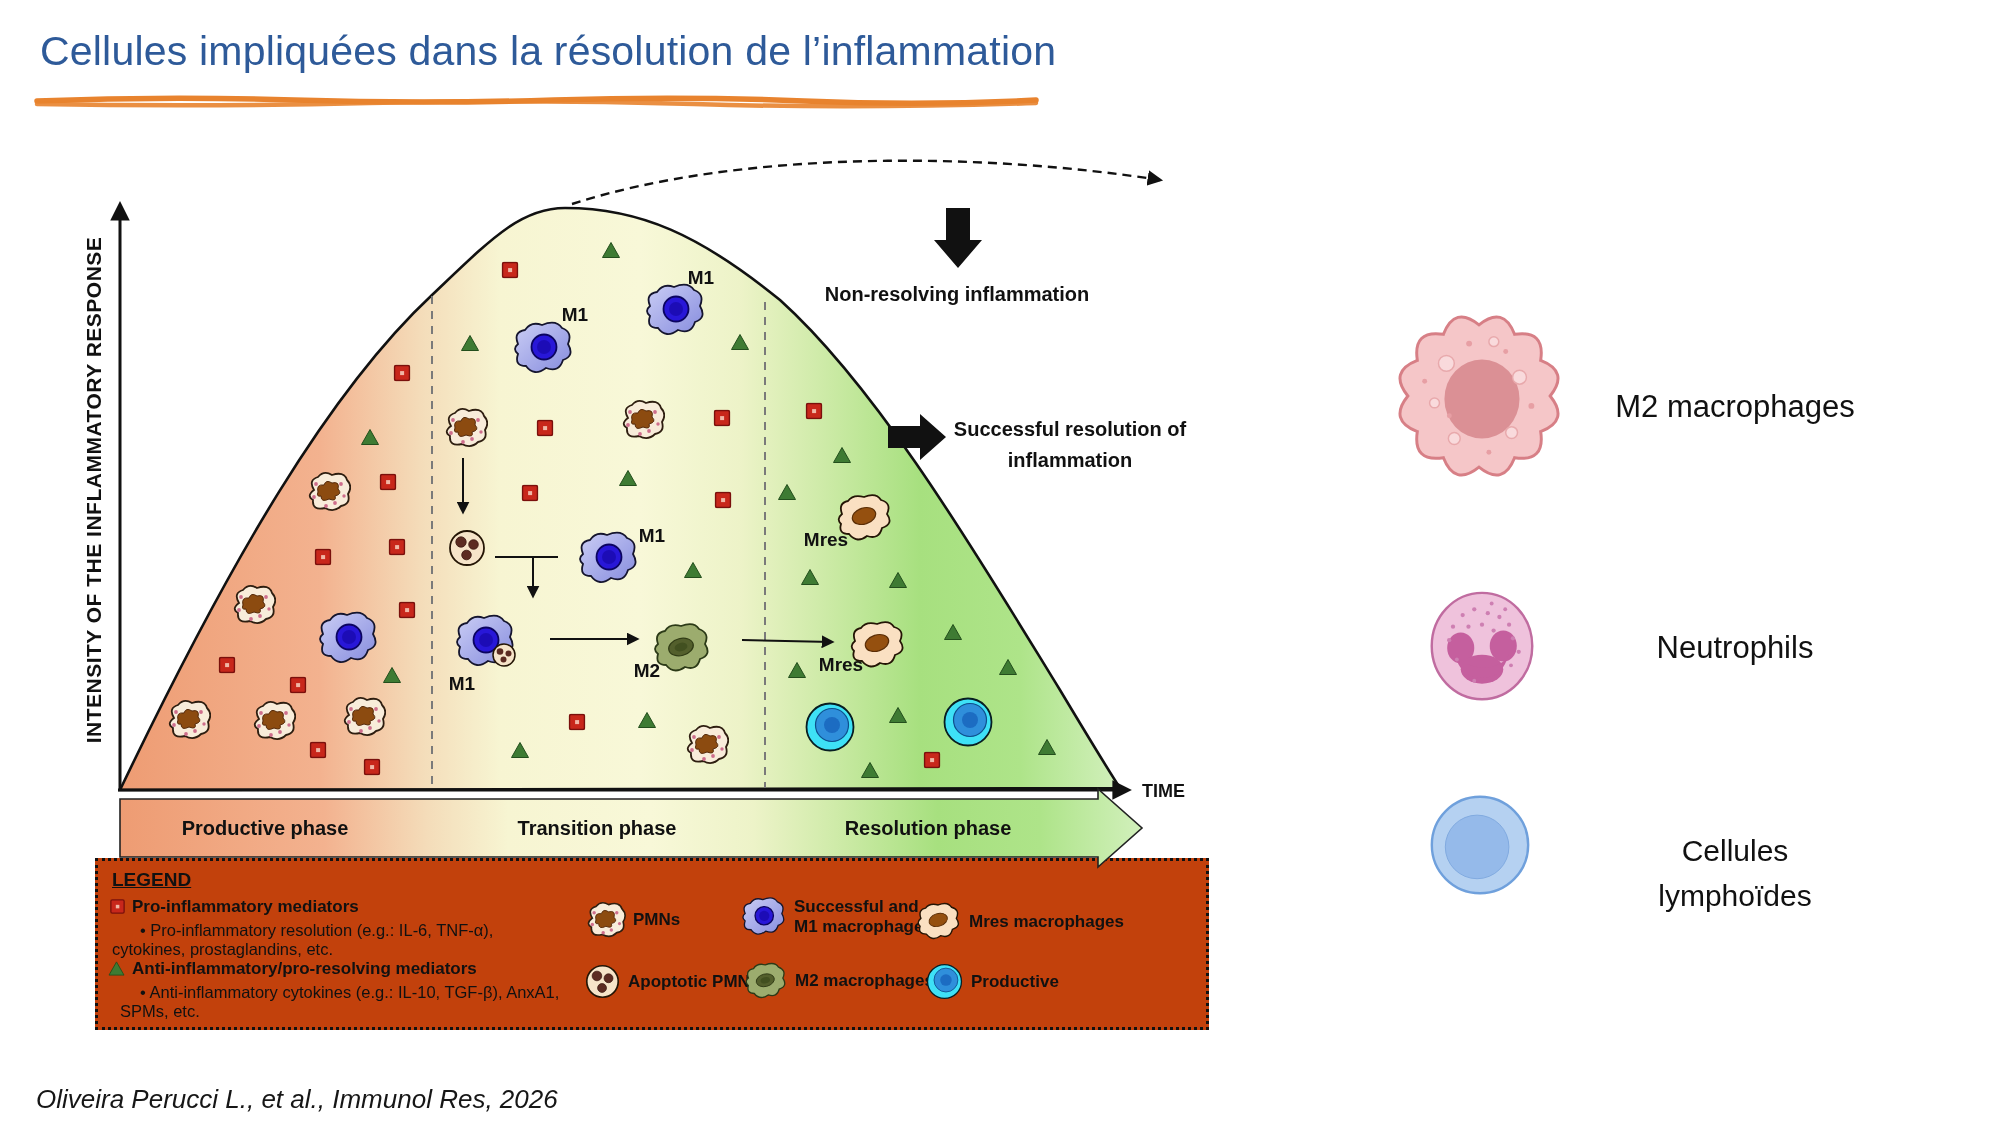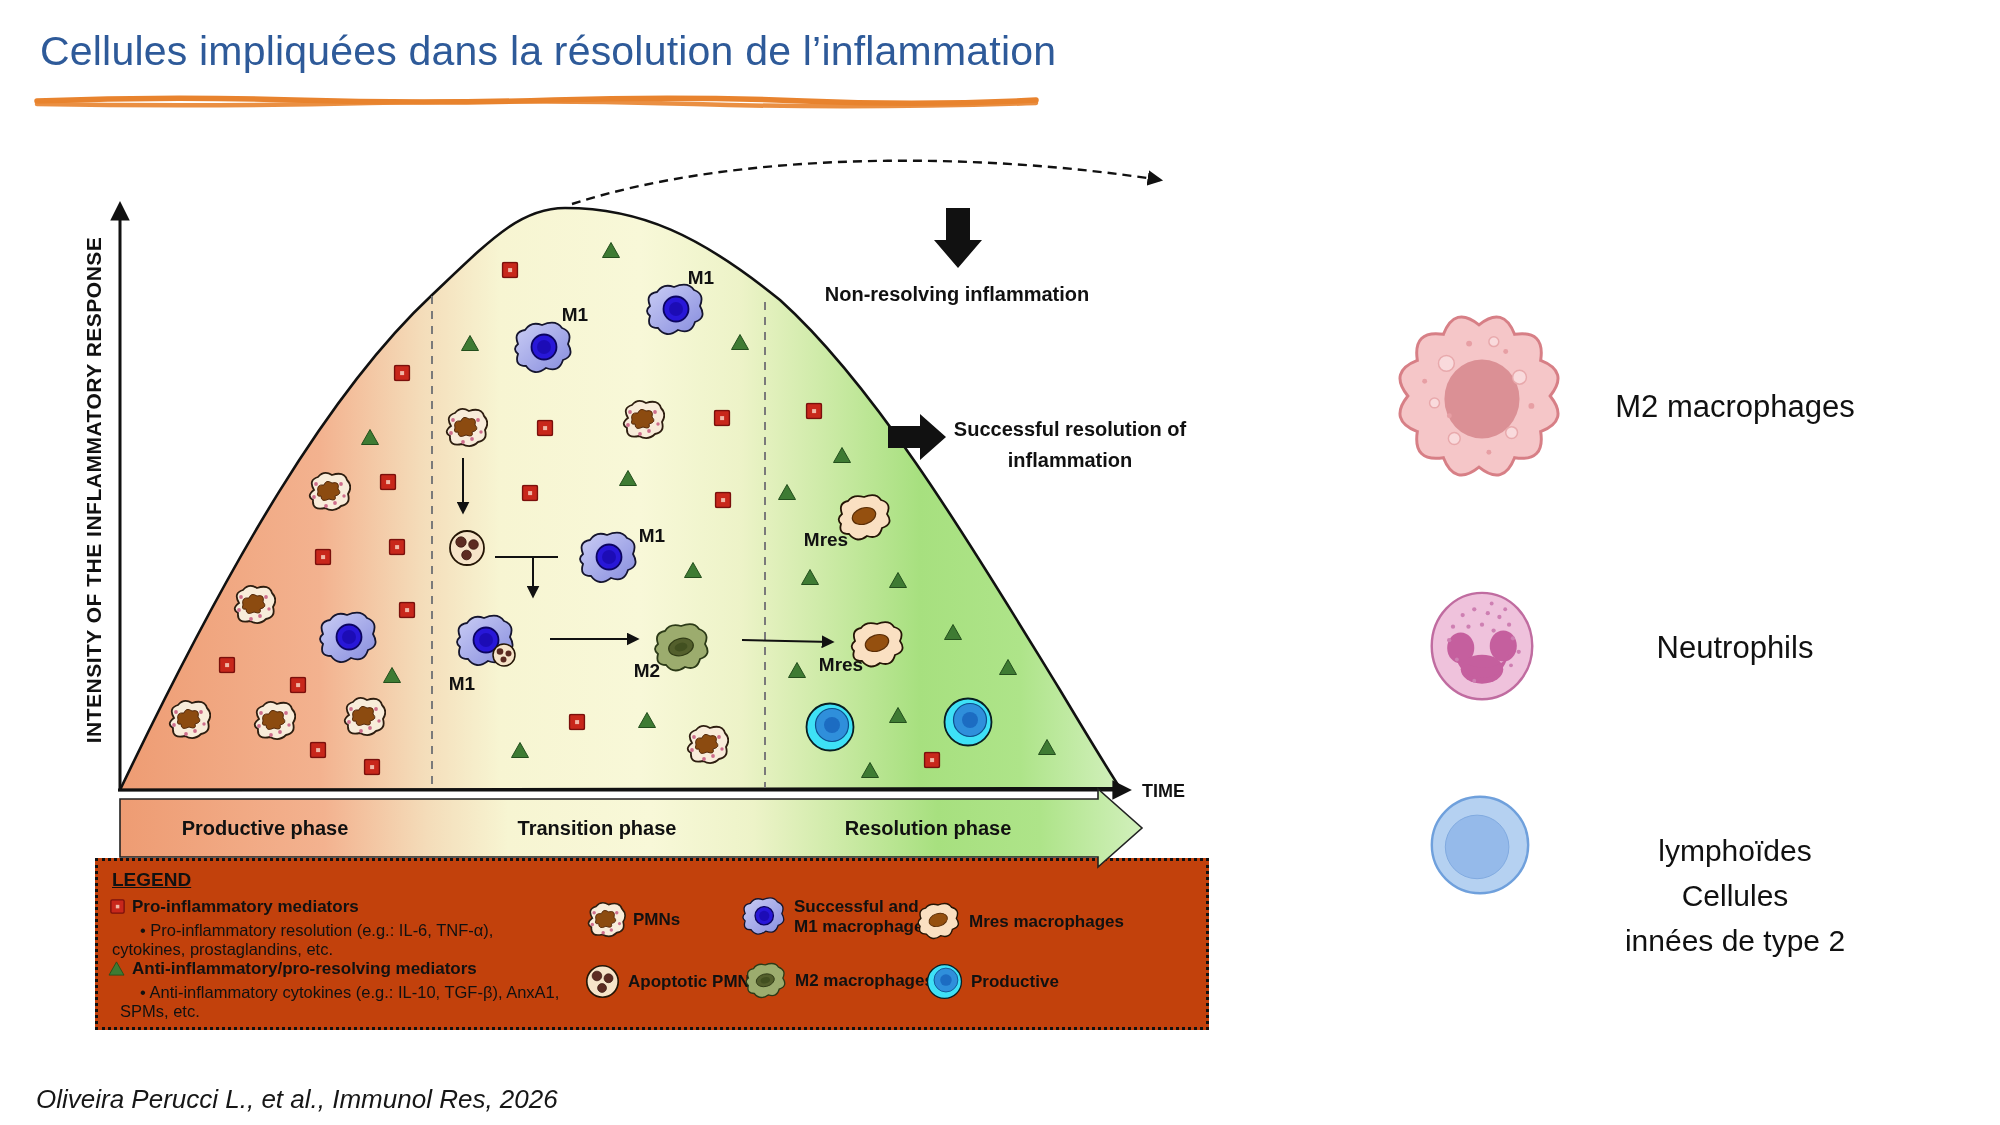--- a/index.html
+++ b/index.html
@@ -346,20 +346,19 @@
         <circle cx="52" cy="96" r="2"></circle>
     </g>
   </svg>
   <div class="abs side-label" style="top:630px">Neutrophils</div>
 
   <svg class="abs" style="left:1427px;top:792px" width="106" height="106" viewBox="0 0 110 110">
     <circle cx="55" cy="55" r="50" fill="#B5D1F1" stroke="#6FA0DC" stroke-width="2.5"></circle>
     <circle cx="52" cy="57" r="33" fill="#95BAEA" stroke="#7FA9DF" stroke-width="1"></circle>
   </svg>
   <div class="abs ilc2-lines">
+    <div>Cellules</div>
     <div>lymphoïdes</div>
-    <div>Cellules</div>
-    <div>innées de type 2</div>
   </div>
 
   <div class="abs citation">Oliveira Perucci L., et al., Immunol Res, 2026</div>
 
 </div>
 
 </body></html>

